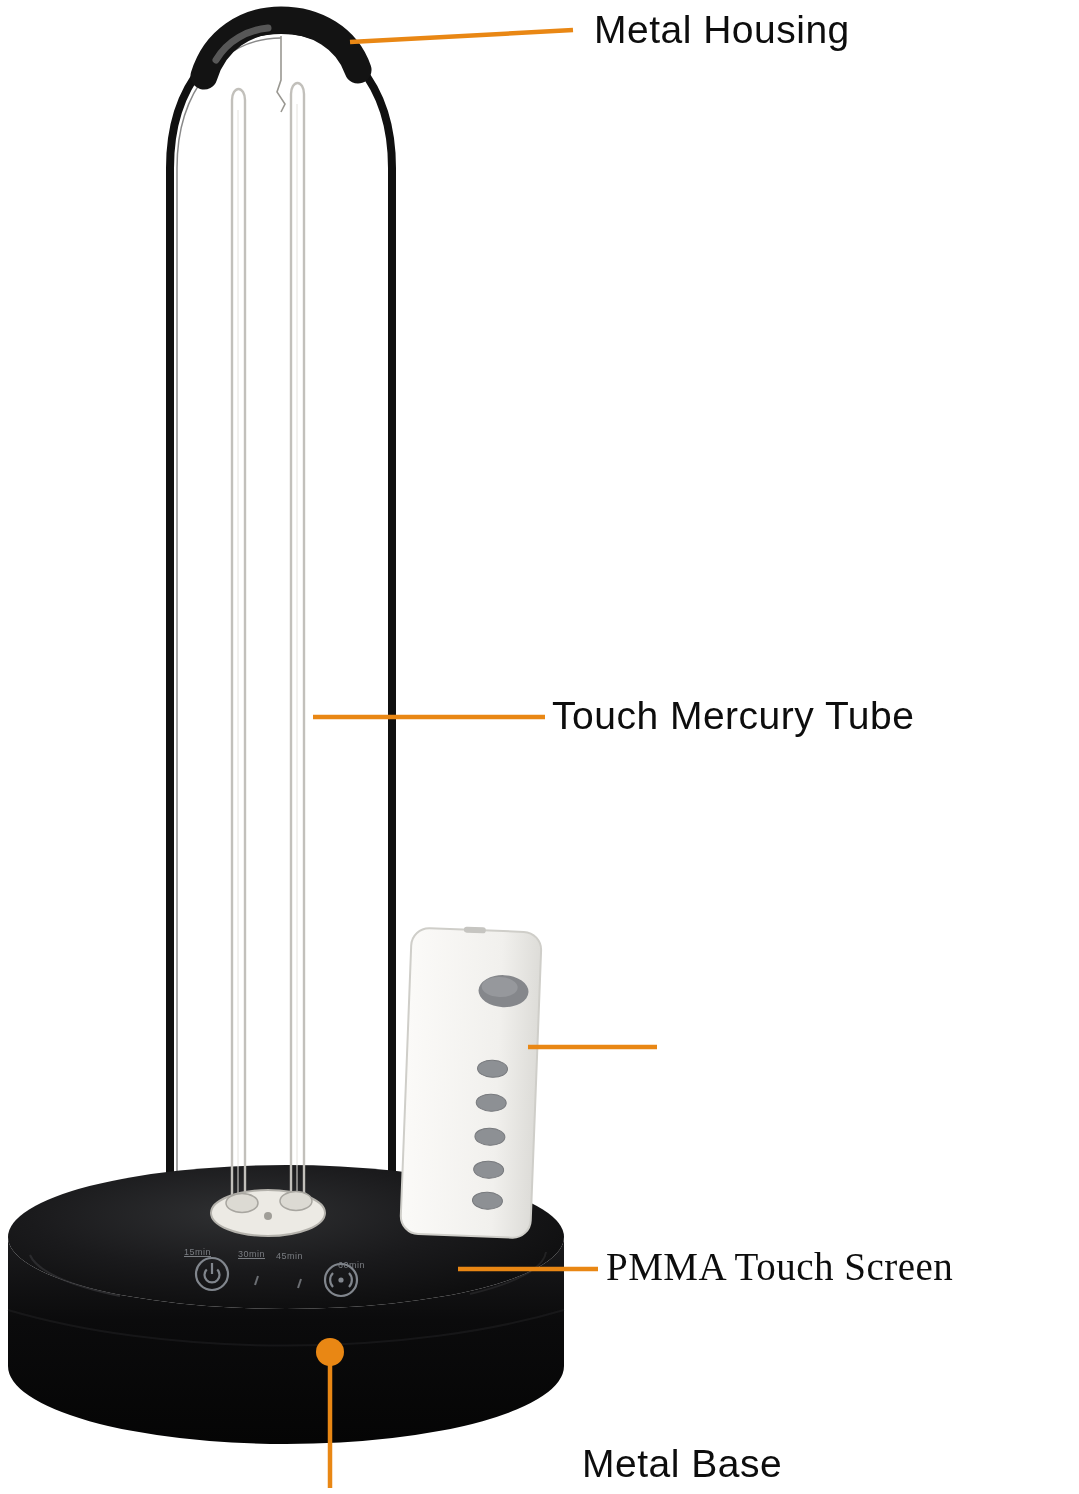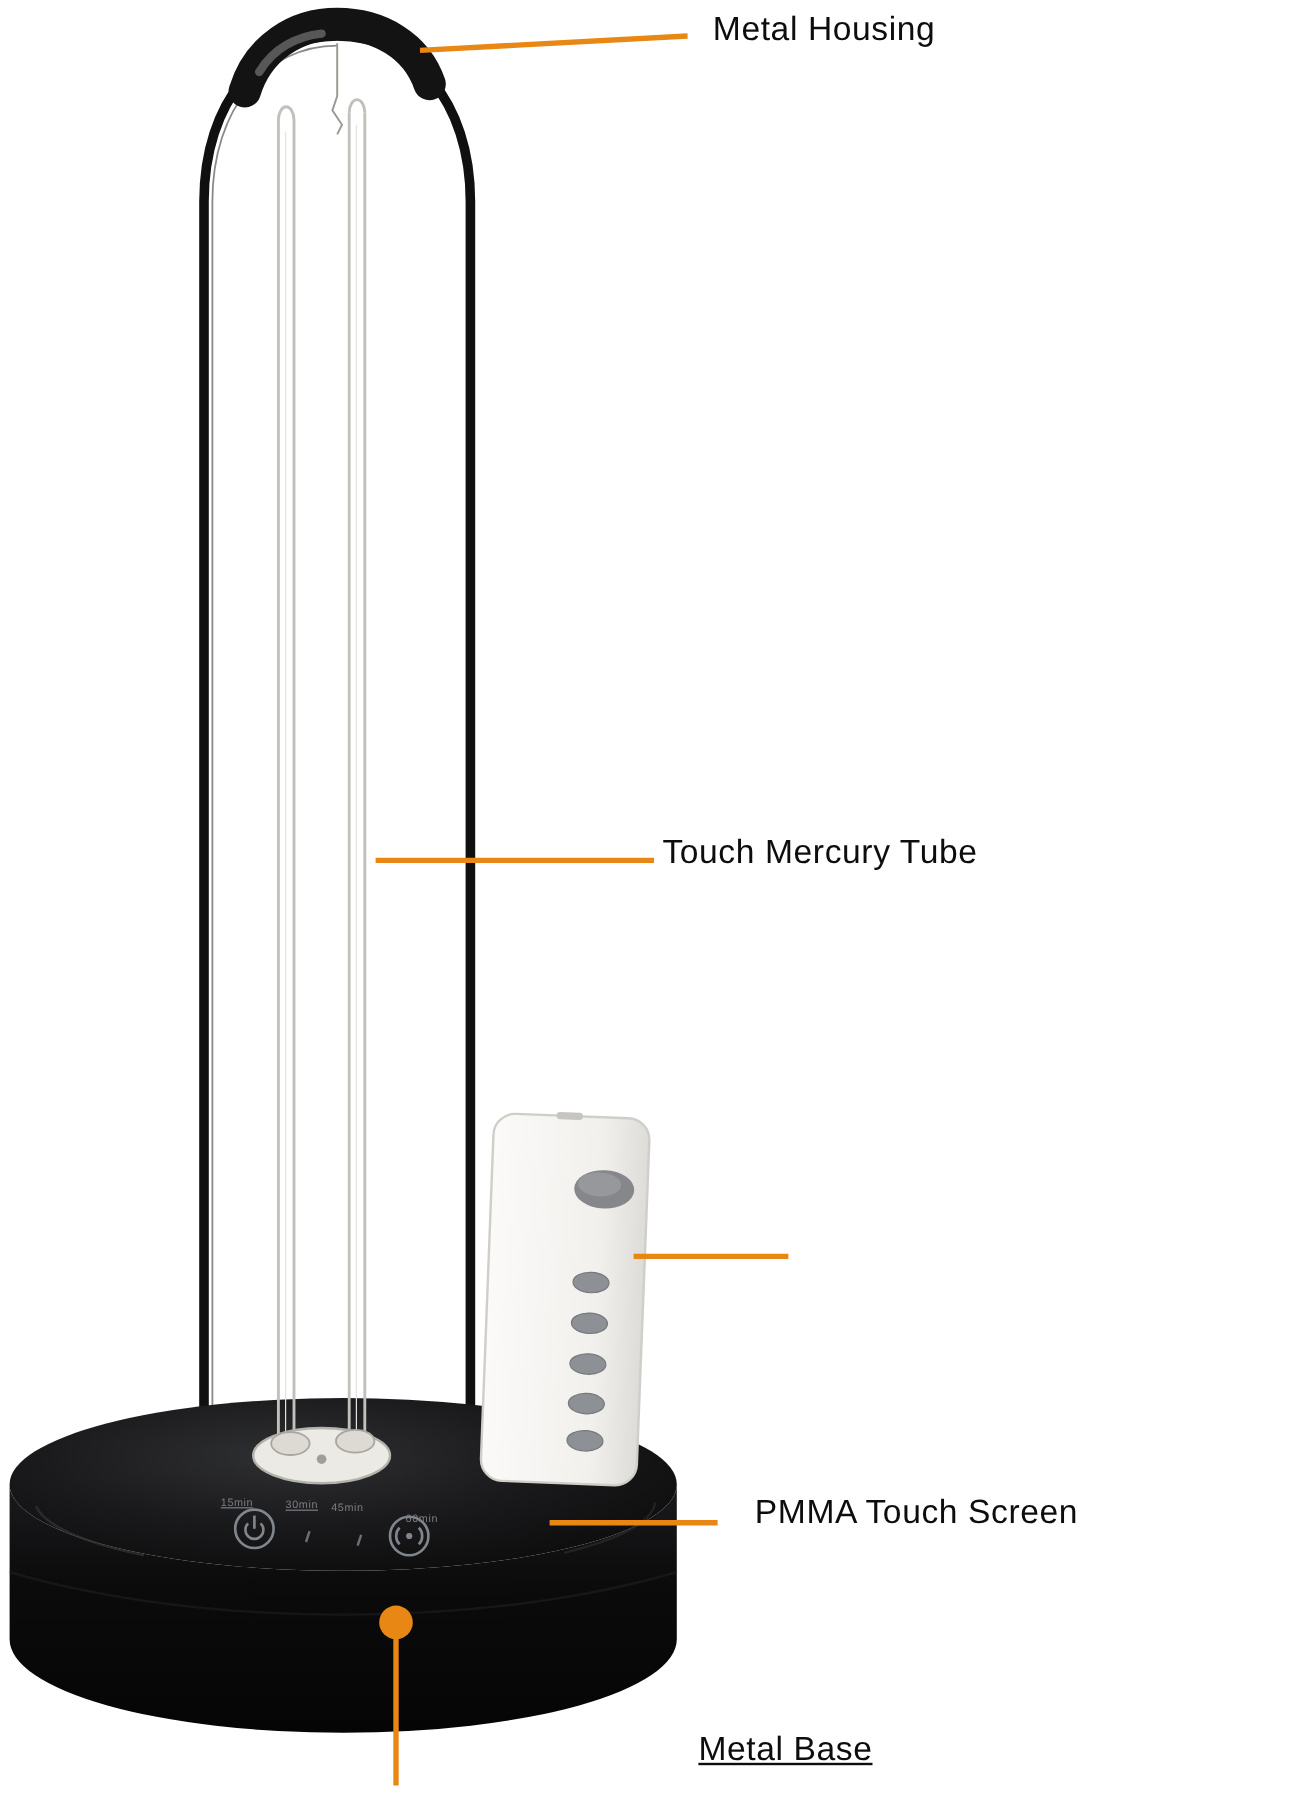--- a/index.html
+++ b/index.html
@@ -6,30 +6,30 @@
   .stage{
     position:relative;
     width:1079px;height:1494px;
     background:#ffffff;
     font-family:"Liberation Sans", sans-serif;
     overflow:hidden;
   }
   .artwork{position:absolute;left:0;top:0;width:1079px;height:1494px;}
   .callout-label{
     position:absolute;
-    font-size:28px;
+    font-size:39px;
     color:#0d0d0d;
     white-space:nowrap;
     letter-spacing:0.5px;
   }
   .lbl-metal-housing{left:594px;top:8px;}
   .lbl-quartz{left:552px;top:694px;}
   .lbl-remote{left:666px;top:1022px;}
-  .lbl-pmma{left:629px;top:1244px;}
-  .lbl-metal-base{left:582px;top:1442px;text-decoration:underline;}
+  .lbl-pmma{left:606px;top:1244px;font-family:Liberation Serif, serif;}
+  .lbl-metal-base{left:582px;top:1442px;}
   .timer-label{
     position:absolute;
     font-size:9px;
     color:#7a7d82;
     letter-spacing:0.5px;
   }
   .tl-0{left:184px;top:1247px;text-decoration:underline;}
   .tl-1{left:238px;top:1249px;text-decoration:underline;}
   .tl-2{left:276px;top:1251px;}
   .tl-3{left:338px;top:1260px;}

